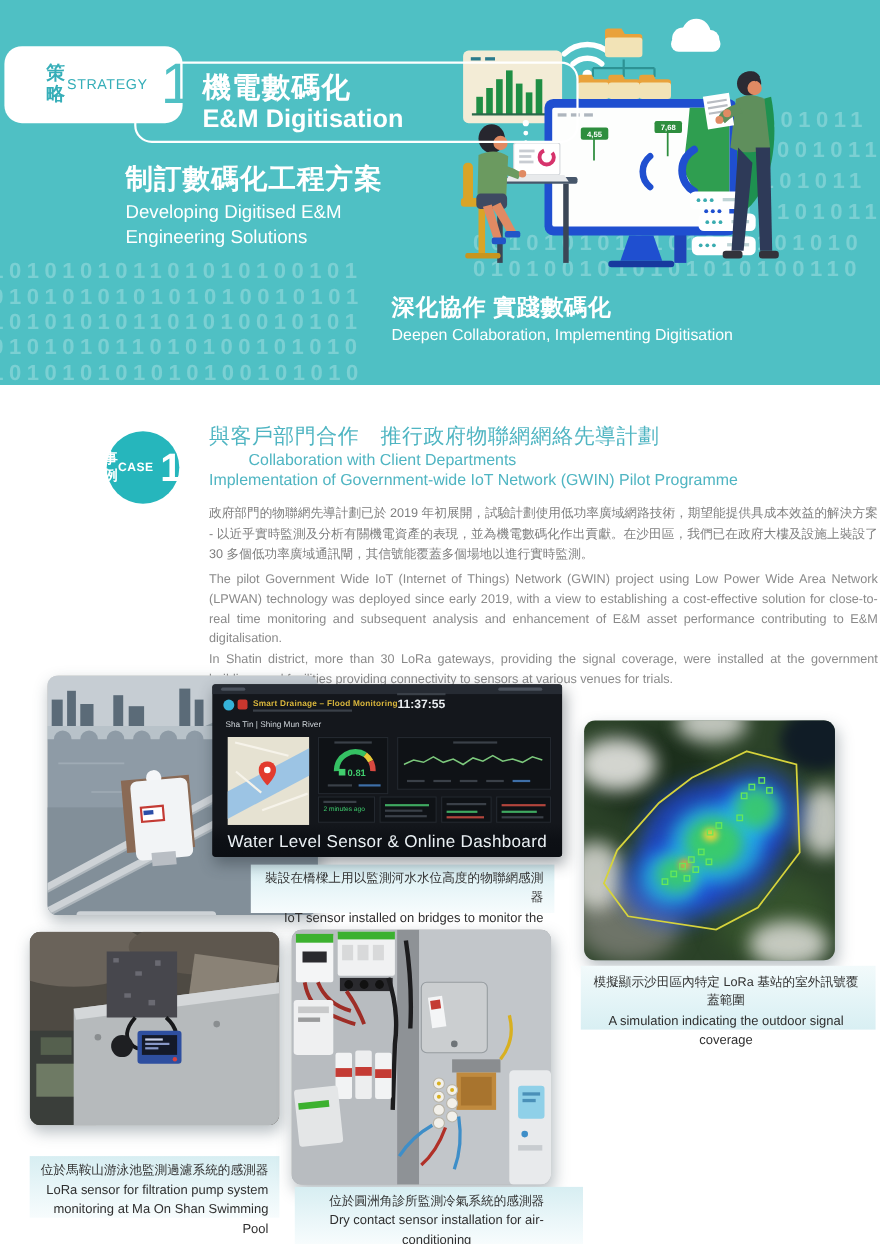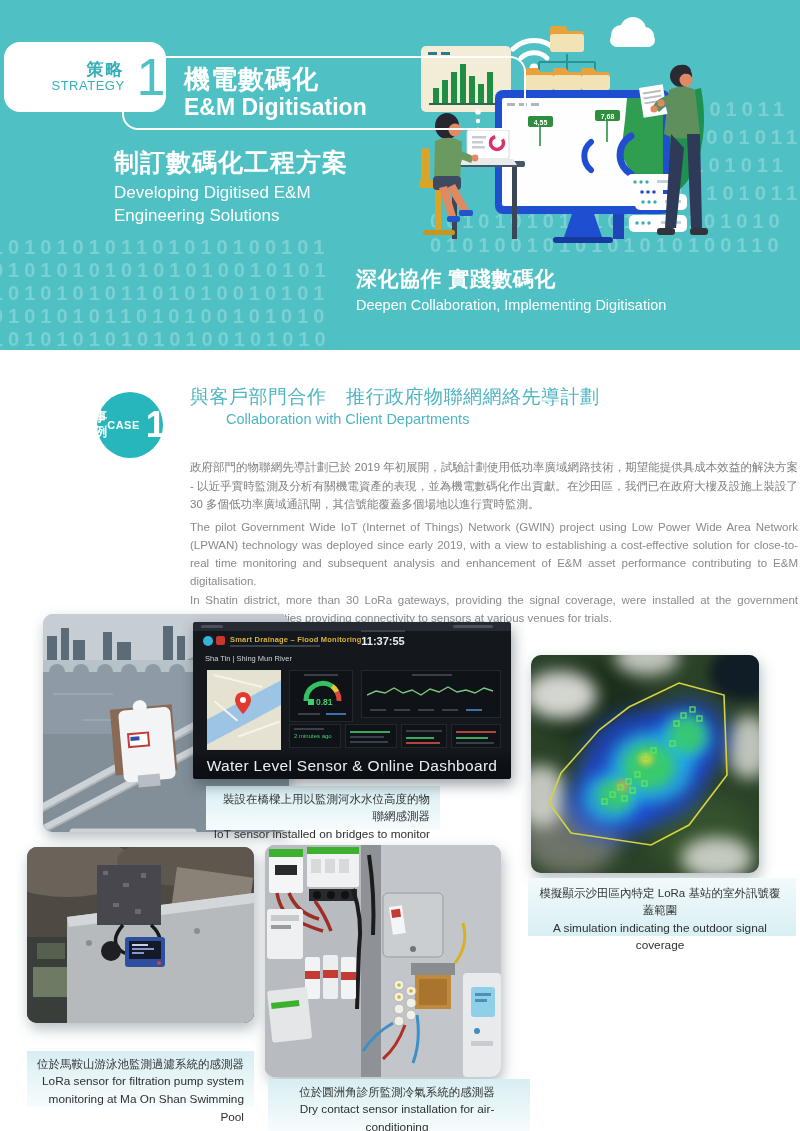--- a/index.html
+++ b/index.html
@@ -5,21 +5,21 @@
   html,body{margin:0;padding:0;background:#e9e9e9;}
   .page{position:relative;width:800px;height:1131px;background:#ffffff;overflow:hidden;
         font-family:"Liberation Sans",sans-serif;margin:0 auto;}
   .abs{position:absolute;}
 
   
   .banner{position:absolute;left:0;top:0;width:800px;height:350px;background:#4FC0C4;overflow:hidden;}
   .bin{position:absolute;font-weight:bold;font-size:20px;letter-spacing:5px;color:rgba(255,255,255,0.25);white-space:nowrap;}
   .strategy-badge{position:absolute;left:4px;top:42px;width:162px;height:70px;background:#fff;border-radius:16px;
       display:flex;align-items:center;justify-content:center;gap:12px;z-index:3;}
-  .sb-col{display:flex;flex-direction:column;align-items:flex-end;line-height:1.1;color:#35AEB8;margin-left:47px;}
+  .sb-col{display:flex;flex-direction:row;align-items:center;line-height:1.1;color:#35AEB8;margin-left:47px;}
   .sb-zh{font-size:17px;font-weight:bold;letter-spacing:2px;}
   .sb-en{font-size:13px;font-weight:normal;letter-spacing:.5px;}
   .sb-num{font-size:52px;color:#4FC0C4;font-weight:500;line-height:1;}
   .title-box{position:absolute;left:122px;top:56px;width:340px;height:70px;border:2.5px solid #ffffff;border-radius:16px;
       z-index:2;display:flex;flex-direction:column;justify-content:center;padding-left:60px;color:#fff;}
   .tb-zh{font-size:26px;font-weight:bold;letter-spacing:1px;line-height:1.1;}
   .tb-en{font-size:23px;font-weight:bold;line-height:1.15;}
   .sub-zh{position:absolute;left:114px;top:146px;font-size:25px;font-weight:bold;color:#fff;letter-spacing:1px;}
   .sub-en{position:absolute;left:114px;top:182px;font-size:17px;color:#fff;line-height:1.35;}
   .tag-zh{position:absolute;left:356px;top:265px;font-size:21px;font-weight:bold;color:#fff;letter-spacing:.5px;}
@@ -284,20 +284,21 @@
   <div class="case-badge">
     <div class="cb-col">
       <span class="cb-zh">事例</span>
       <span class="cb-en">CASE</span>
     </div>
     <span class="cb-num">1</span>
   </div>
 
   <div class="h-zh">與客戶部門合作　推行政府物聯網網絡先導計劃</div>
   <div class="h-en" style="top:411px;margin-left:36px;">Collaboration with Client Departments</div>
+  <div class="h-en" style="top:429px;">Implementation of Government-wide IoT Network (GWIN) Pilot Programme</div>
 
   <div class="body-zh">政府部門的物聯網先導計劃已於 2019 年初展開，試驗計劃使用低功率廣域網路技術，期望能提供具成本效益的解決方案 - 以近乎實時監測及分析有關機電資產的表現，並為機電數碼化作出貢獻。在沙田區，我們已在政府大樓及設施上裝設了 30 多個低功率廣域通訊閘，其信號能覆蓋多個場地以進行實時監測。</div>
   <div class="body-en">
     <div>The pilot Government Wide IoT (Internet of Things) Network (GWIN) project using Low Power Wide Area Network (LPWAN) technology was deployed since early 2019, with a view to establishing a cost-effective solution for close-to-real time monitoring and subsequent analysis and enhancement of E&amp;M asset performance contributing to E&amp;M digitalisation.</div>
     <div>In Shatin district, more than 30 LoRa gateways, providing the signal coverage, were installed at the government buildings and facilities providing connectivity to sensors at various venues for trials.</div>
   </div>
 
   <figure class="photo" style="left:43px;top:614px;width:246px;height:218px;">
     <svg width="246" height="218" viewBox="0 0 246 218">
       <rect width="246" height="60" fill="#C6CDD3"></rect>
@@ -415,21 +416,21 @@
     </div>
     <div class="panel" style="left:258px;top:102px;width:50px;height:24px;">
       <div class="redline" style="left:4px;top:6px;width:40px;"></div>
       <div class="greenline" style="left:4px;top:12px;width:32px;"></div>
       <div class="tinybar" style="left:4px;top:17px;width:38px;"></div>
     </div>
 
     <div class="dash-caption">Water Level Sensor &amp; Online Dashboard</div>
   </div>
 
-  <figcaption class="cap cap-r" style="left:206px;top:786px;width:234px;height:44px;">
+  <figcaption class="cap cap-r" style="left:228px;top:786px;width:276px;height:44px;">
     <div>裝設在橋樑上用以監測河水水位高度的物聯網感測器</div>
     <div class="en">IoT sensor installed on bridges to monitor the water level of river</div>
   </figcaption>
 
   <figure class="photo" style="left:531px;top:655px;width:228px;height:218px;background:#2B4228;">
     <div class="blob" style="left:6px;top:6px;width:110px;height:84px;background:#1C2F1C;filter:blur(10px);"></div>
     <div class="blob" style="left:120px;top:140px;width:104px;height:80px;background:#35522C;filter:blur(10px);"></div>
     <div class="blob" style="left:-8px;top:148px;width:96px;height:72px;background:#6E7468;filter:blur(9px);"></div>
     <div class="blob" style="left:178px;top:-10px;width:70px;height:56px;background:#101C26;filter:blur(6px);"></div>
     <div class="blob" style="left:-6px;top:16px;width:72px;height:48px;background:#E8E8E4;filter:blur(8px);opacity:.9;"></div>

